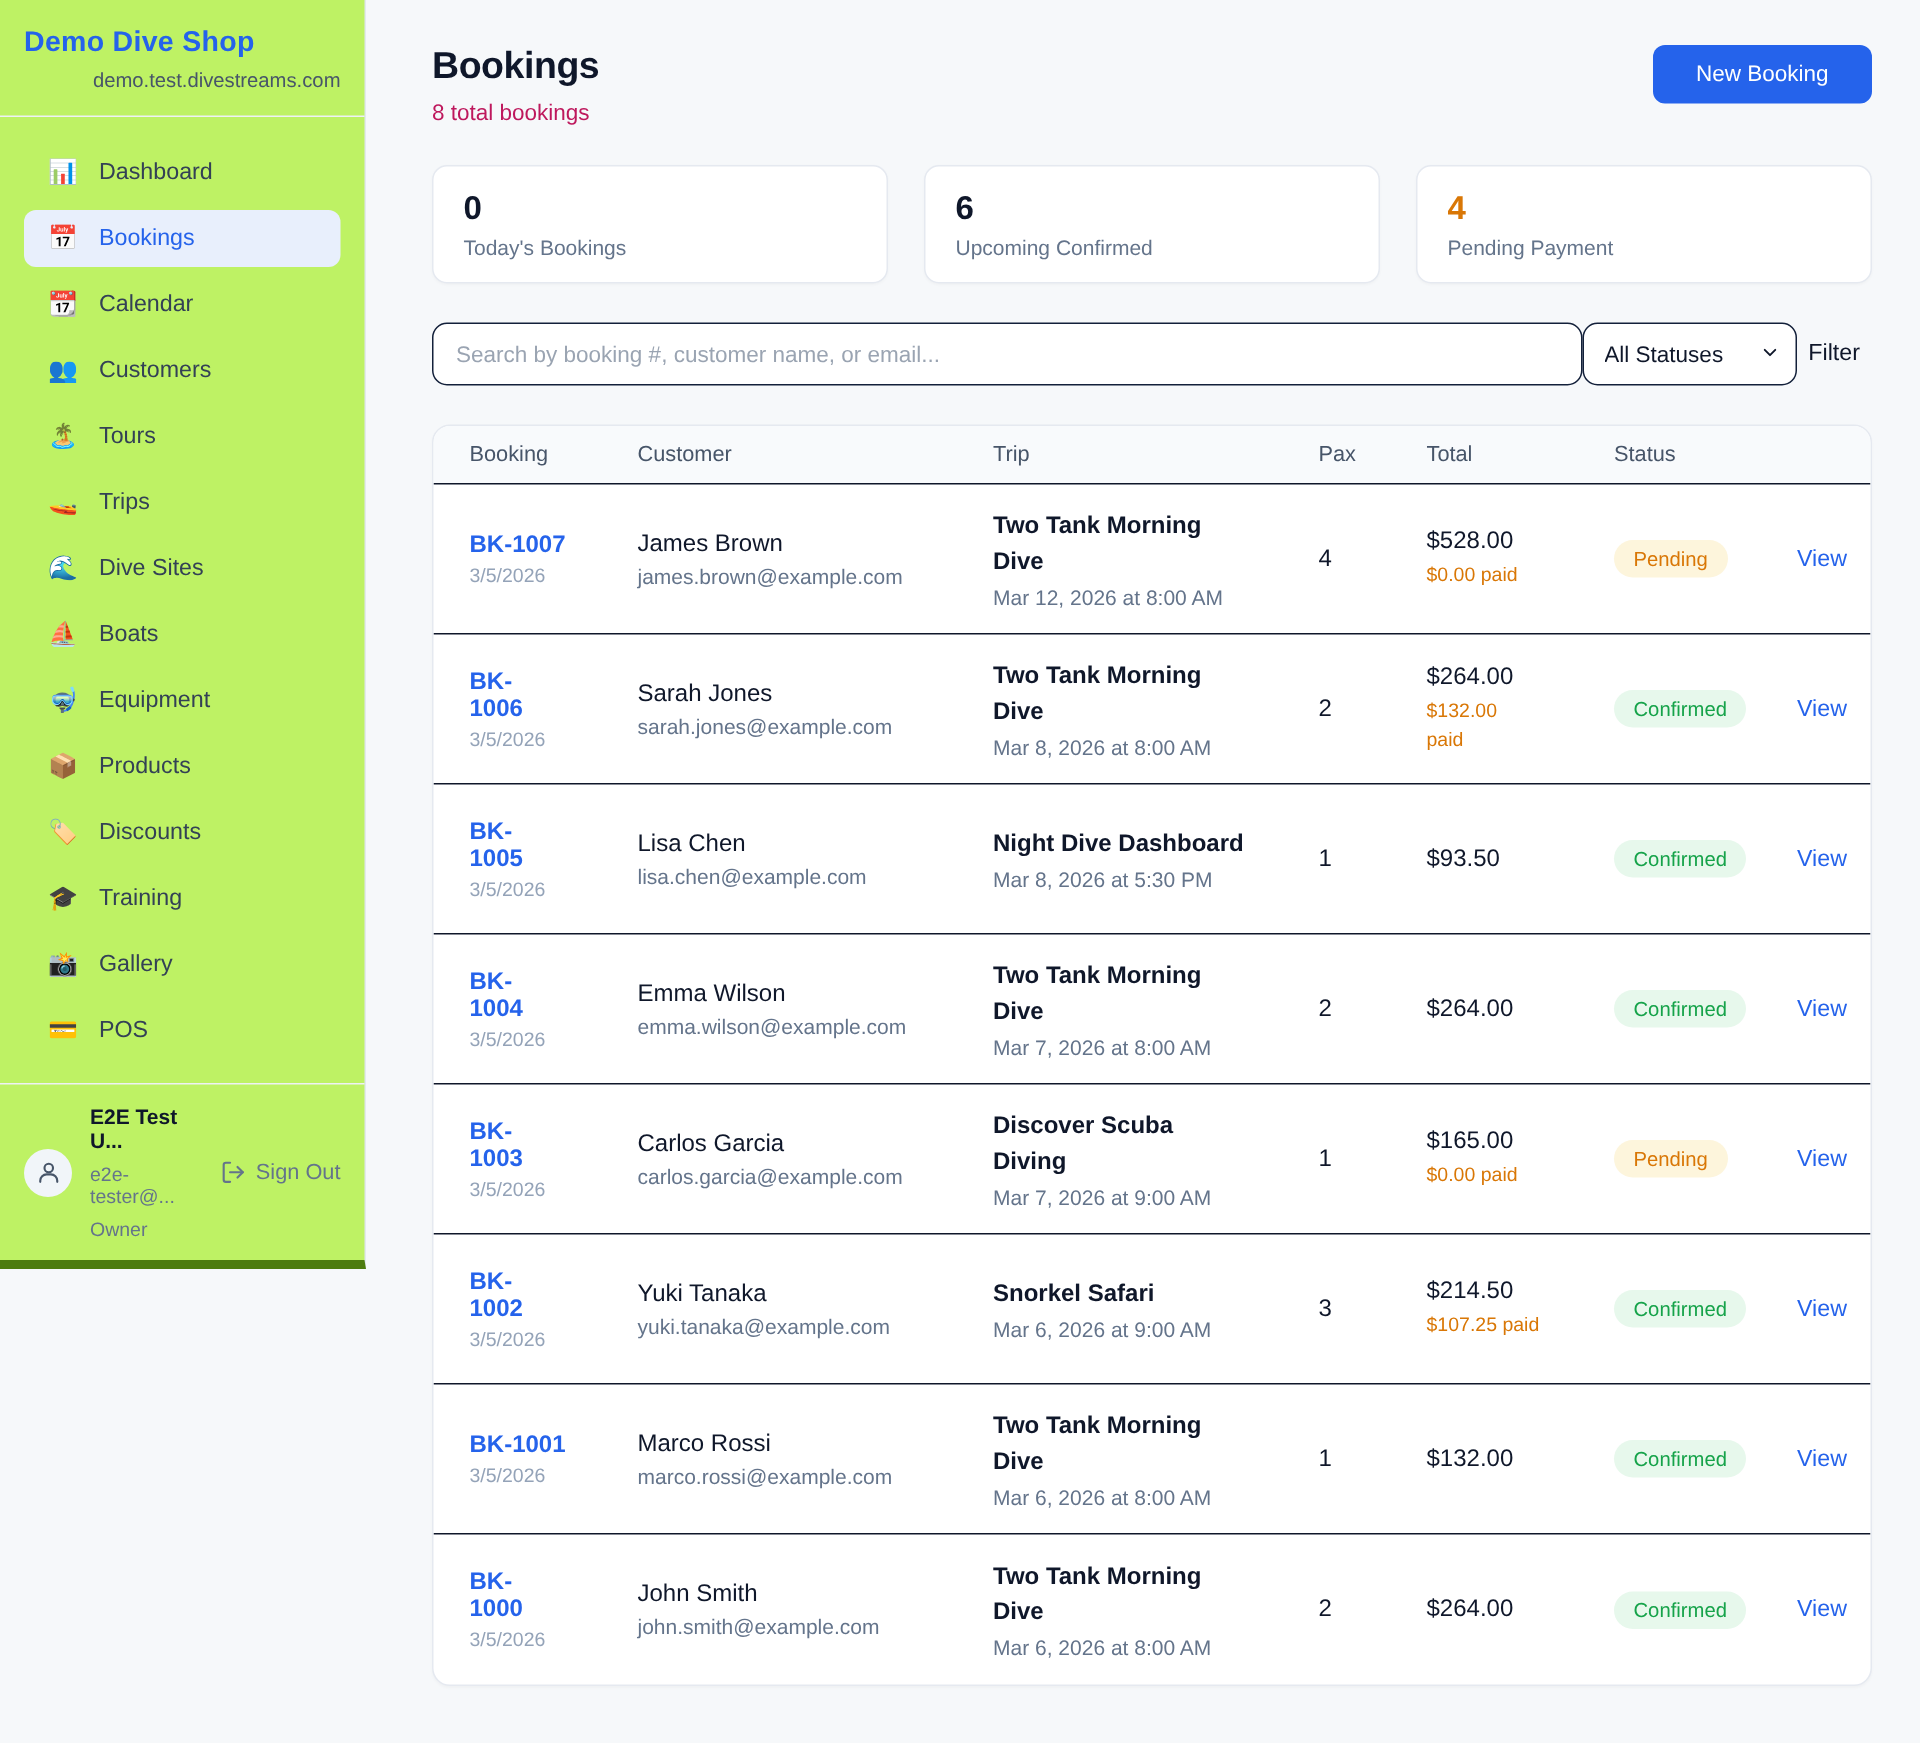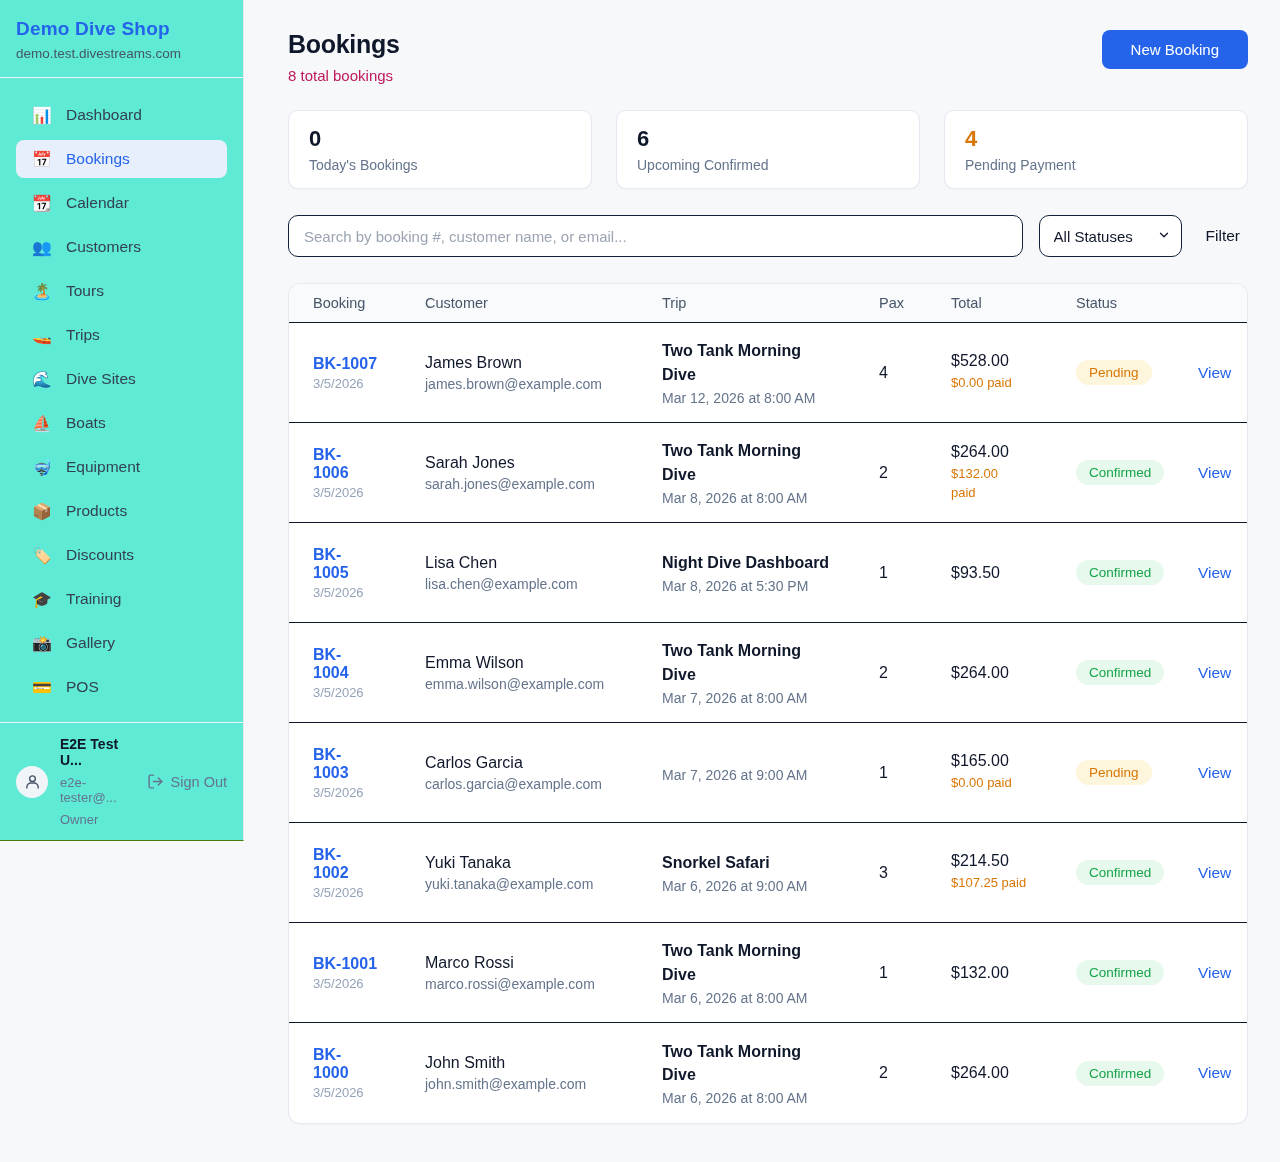--- a/index.html
+++ b/index.html
@@ -3,26 +3,26 @@
 <meta charset="utf-8">
 <style>
   * { margin:0; padding:0; box-sizing:border-box; }
   html,body { width:1280px; height:1162px; }
   body {
     font-family:"Liberation Sans","DejaVu Sans",sans-serif;
     background:#f6f8fa; color:#0f172a; overflow:hidden; position:relative;
   }
   
   .sidebar {
-    position:absolute; left:0; top:0; width:244px; background:#5eead4;
-    border-right:1px solid #e2e8f0; border-bottom:1px solid #4d7c0f;
+    position:absolute; left:0; top:0; width:244px; background:#bef264;
+    border-right:1px solid #e2e8f0; border-bottom:6px solid #4d7c0f;
   }
   .sb-header { padding:18px 16px 16px; border-bottom:1px solid #eef1f5; }
   .shop-name { color:#2563eb; font-size:19px; font-weight:bold; letter-spacing:.2px; }
-  .shop-domain { color:#475569; font-size:13.5px; margin-top:6px; }
+  .shop-domain { color:#475569; font-size:13.5px; margin-top:6px;text-align:right; }
   .nav { padding:18px 16px 10px; }
   .nav-item {
     display:flex; align-items:center; gap:14px; height:38px; padding:0 16px;
     border-radius:8px; margin-bottom:6px; cursor:pointer; color:#334155;
     font-size:15.5px;
   }
   .nav-item .nav-icon { font-size:16px; width:20px; text-align:center; }
   .nav-item.active { background:#e8effc; color:#2563eb; font-weight:500; }
   .sb-footer {
     border-top:1px solid #eef1f5; padding:13px 16px; display:flex;
@@ -47,21 +47,21 @@
     font-family:inherit;
   }
   .stats { display:flex; gap:24px; margin-top:26px; }
   .stat-card {
     flex:1; background:#fff; border:1px solid #e5e9f0; border-radius:10px;
     padding:15px 20px; box-shadow:0 1px 2px rgba(15,23,42,.03);
   }
   .stat-value { font-size:22px; font-weight:bold; color:#0f172a; }
   .stat-value.accent-orange { color:#d97706; }
   .stat-label { font-size:14px; color:#64748b; margin-top:5px; }
-  .filter-row { display:flex; align-items:center; gap:16px; margin-top:26px; }
+  .filter-row { display:flex; align-items:center; margin-top:26px; }
   .search-input {
     flex:1; height:42px; border:1px solid #13203a; border-radius:10px;
     padding:0 15px; font-size:15px; color:#0f172a; background:#fff;
     font-family:inherit; outline:none;
   }
   .search-input::placeholder { color:#9aa4b2; }
   .select-wrap { position:relative; }
   .status-select {
     height:42px; width:143px; border:1px solid #13203a; border-radius:10px;
     background:#fff; font-size:15px; color:#0f172a; padding:0 30px 0 14px;
@@ -374,20 +374,22 @@
       <div class="cell-pad">
         <a class="bk-link" href="#">BK-
 1003</a>
         <div class="bk-date">3/5/2026</div>
       </div>
       <div>
         <div class="cust-name">Carlos Garcia</div>
         <div class="cust-email">carlos.garcia@example.com</div>
       </div>
       <div>
+        <div class="trip-name">Discover Scuba
+Diving</div>
         <div class="trip-date">Mar 7, 2026 at 9:00 AM</div>
       </div>
       <div class="pax-val">1</div>
       <div>
         <div class="total-val">$165.00</div>
         <div class="paid-val">$0.00 paid</div>
       </div>
       <div>
         <span class="badge pending">Pending</span>
       </div>

